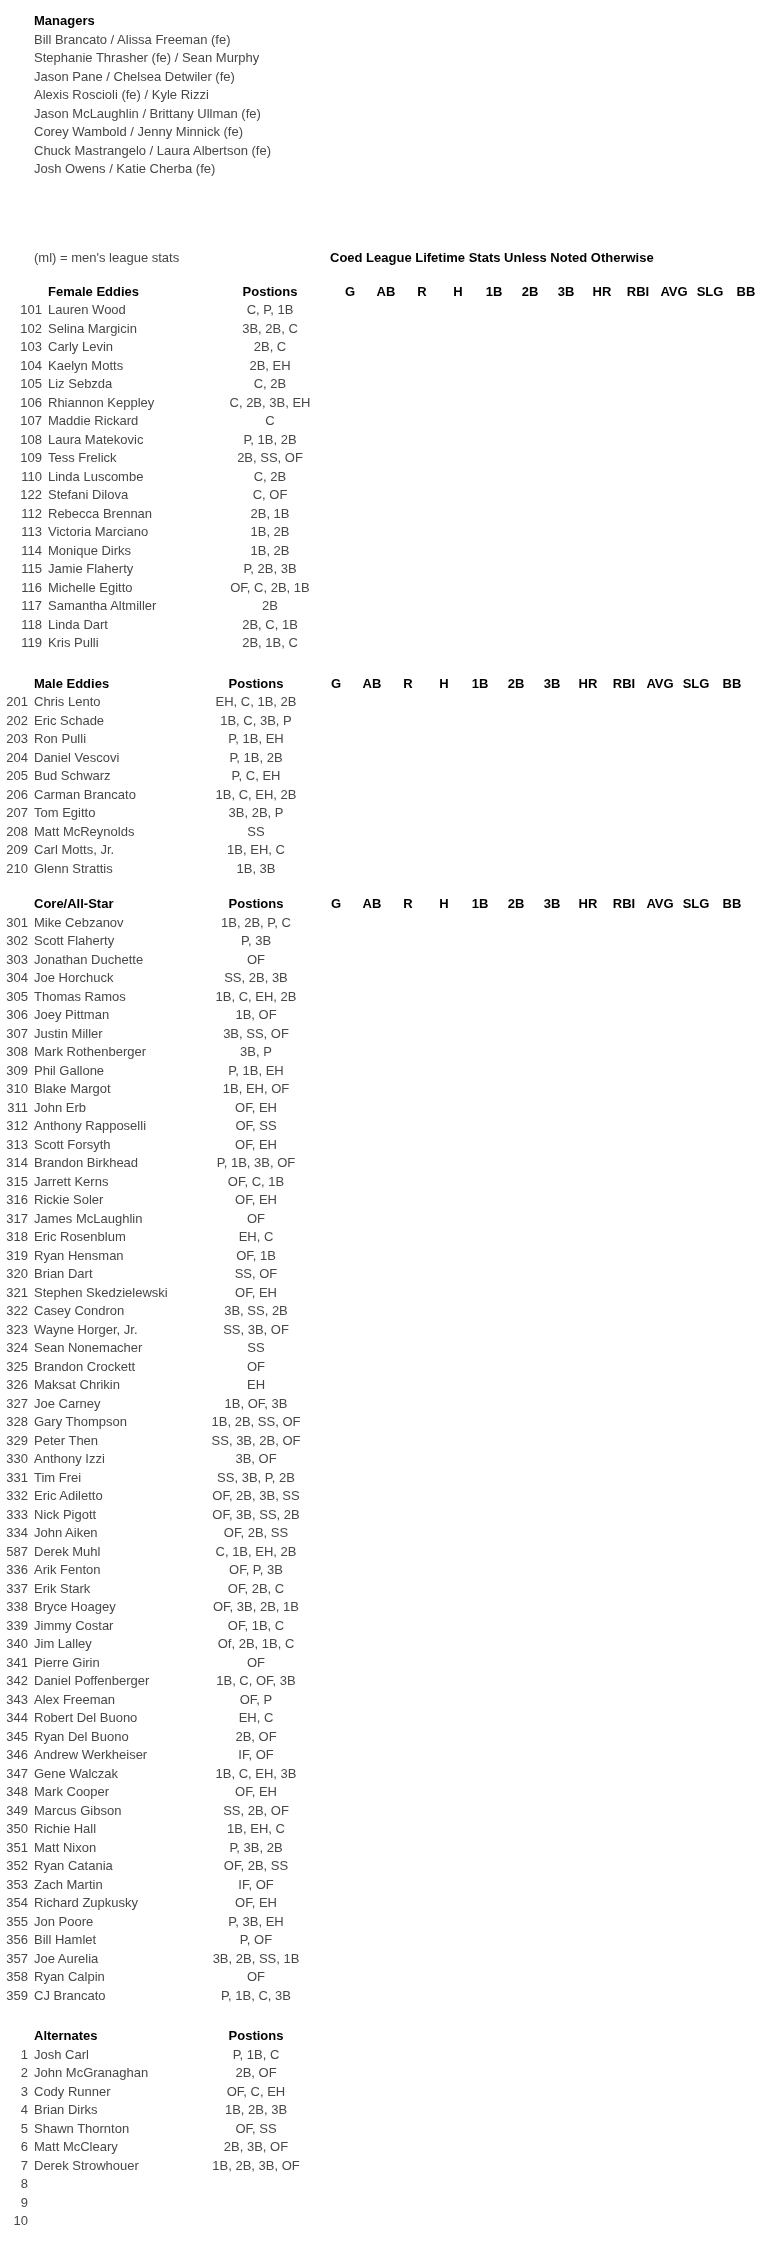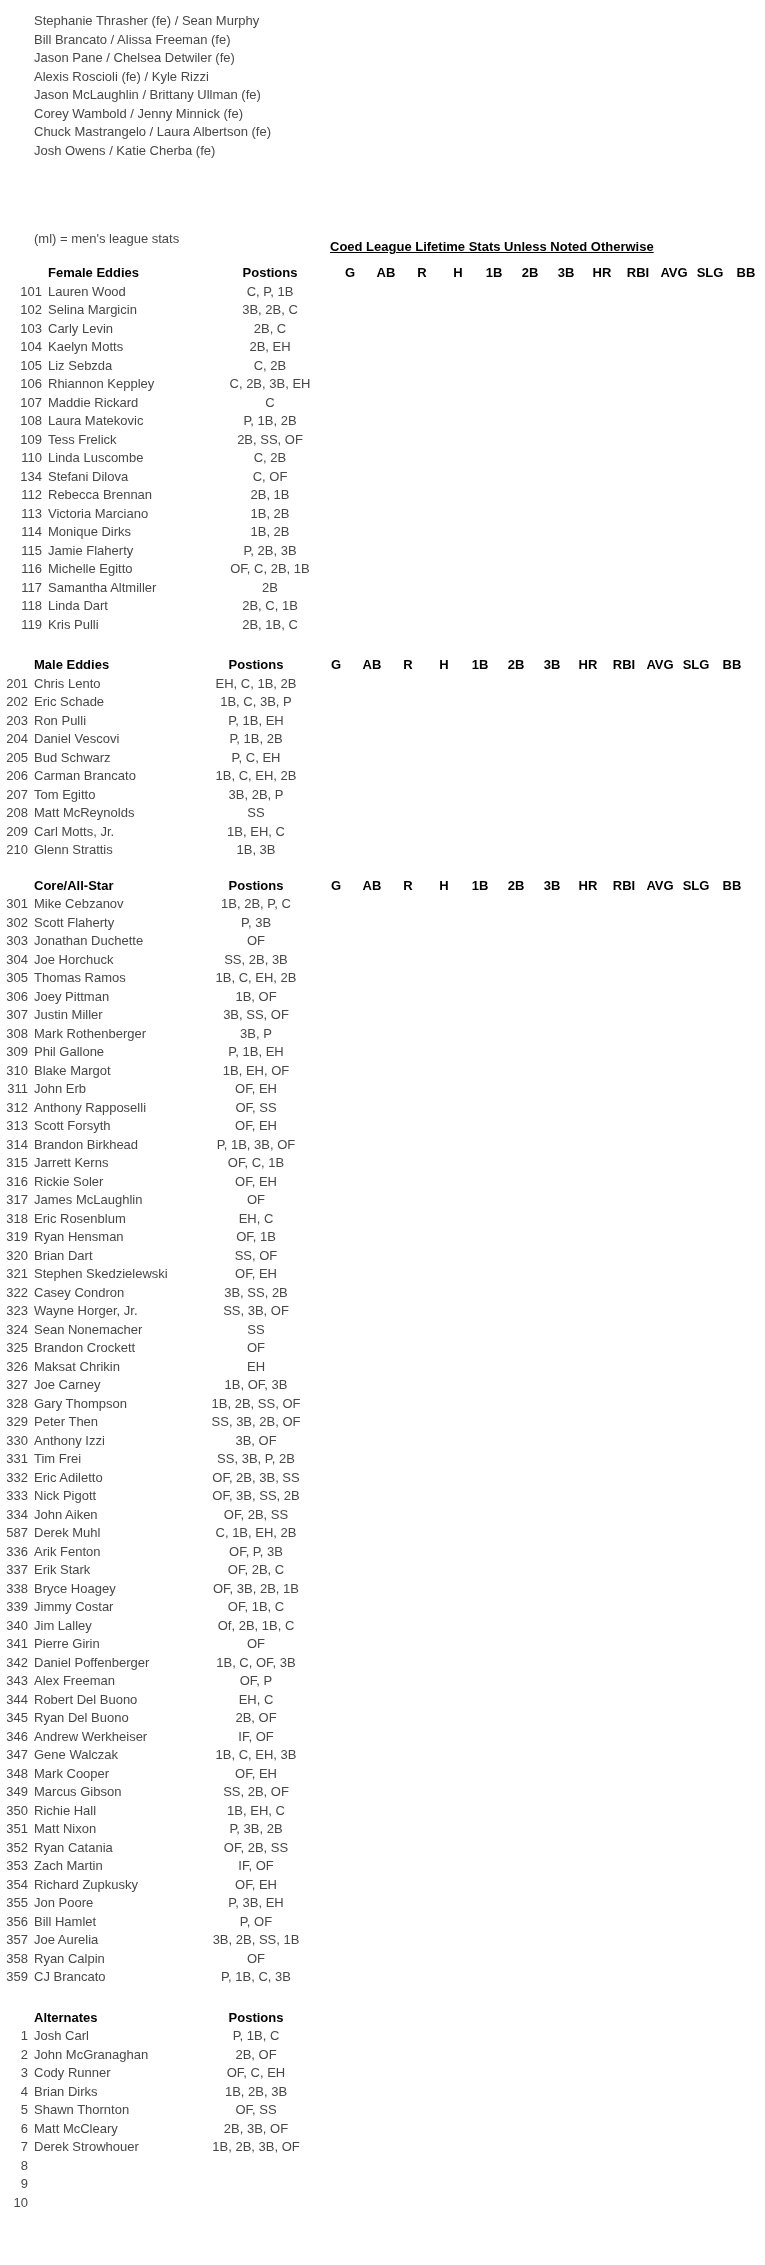--- a/index.html
+++ b/index.html
@@ -14,22 +14,22 @@
     -webkit-font-smoothing:antialiased;
   }
   
   .managers{padding-top:12px;padding-left:34px;line-height:18.5px;}
   .managers-title{font-weight:bold;color:#000;}
   .manager-line{white-space:nowrap;}
   
   .legend-row{margin-top:70px;position:relative;padding-left:34px;height:19px;line-height:18.5px;}
   .legend-note{white-space:nowrap;}
   .stats-banner{
-    position:absolute;left:330px;top:8px;
-    font-weight:bold;color:#000;white-space:nowrap;text-decoration:underline;
+    position:absolute;left:330px;top:0;
+    font-weight:bold;color:#000;white-space:nowrap;
   }
   
   .section{line-height:18.5px;}
   #sections .section:nth-child(1){margin-top:15px;margin-left:14px;}
   #sections .section:nth-child(2){margin-top:22px;}
   #sections .section:nth-child(3){margin-top:17px;}
   #sections .section:nth-child(4){margin-top:22px;}
   .row{
     display:grid;
     grid-template-columns:28px 6px 160px 124px repeat(12,36px);
@@ -42,23 +42,24 @@
   .row.header .c-name,
   .row.header .c-pos,
   .row.header .c-stat{font-weight:bold;color:#000;}
 </style>
 </head>
 <body>
 
 <div>
 
   <div class="managers">
+    <div class="managers-title">Managers</div>
     <div id="managers-list">
+        <div class="manager-line">Bill Brancato / Alissa Freeman (fe)</div>
         <div class="manager-line">Stephanie Thrasher (fe) / Sean Murphy</div>
-        <div class="manager-line">Bill Brancato / Alissa Freeman (fe)</div>
         <div class="manager-line">Jason Pane / Chelsea Detwiler (fe)</div>
         <div class="manager-line">Alexis Roscioli (fe) / Kyle Rizzi</div>
         <div class="manager-line">Jason McLaughlin / Brittany Ullman (fe)</div>
         <div class="manager-line">Corey Wambold / Jenny Minnick (fe)</div>
         <div class="manager-line">Chuck Mastrangelo / Laura Albertson (fe)</div>
         <div class="manager-line">Josh Owens / Katie Cherba (fe)</div>
       </div>
   </div>
 
   <div class="legend-row">
@@ -140,21 +141,21 @@
           <div class="c-name">Tess Frelick</div>
           <div class="c-pos">2B, SS, OF</div>
         </div>
         <div class="row">
           <div class="c-num">110</div>
           <div class="c-gap"></div>
           <div class="c-name">Linda Luscombe</div>
           <div class="c-pos">C, 2B</div>
         </div>
         <div class="row">
-          <div class="c-num">134</div>
+          <div class="c-num">122</div>
           <div class="c-gap"></div>
           <div class="c-name">Stefani Dilova</div>
           <div class="c-pos">C, OF</div>
         </div>
         <div class="row">
           <div class="c-num">112</div>
           <div class="c-gap"></div>
           <div class="c-name">Rebecca Brennan</div>
           <div class="c-pos">2B, 1B</div>
         </div>

